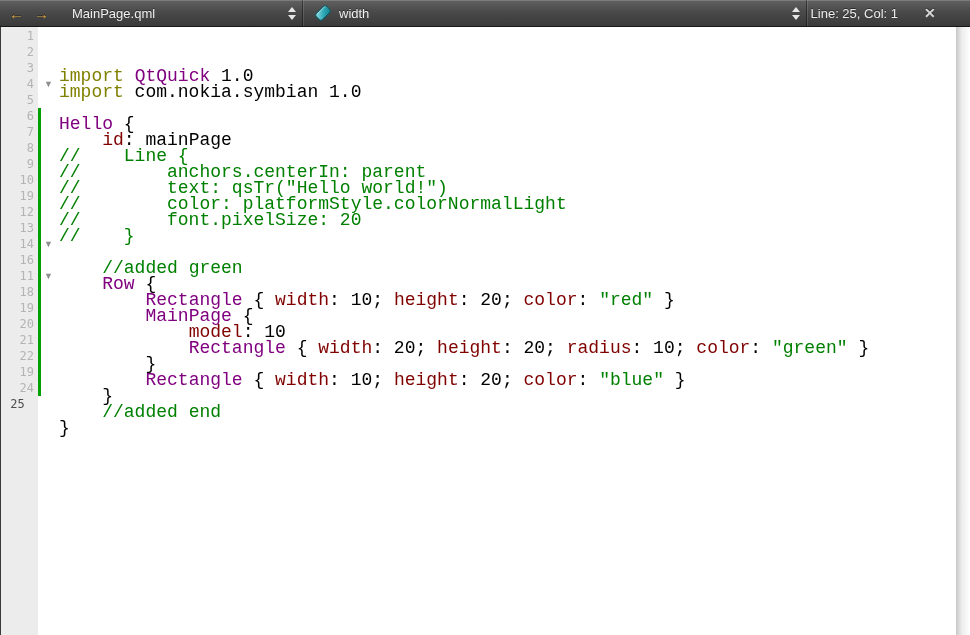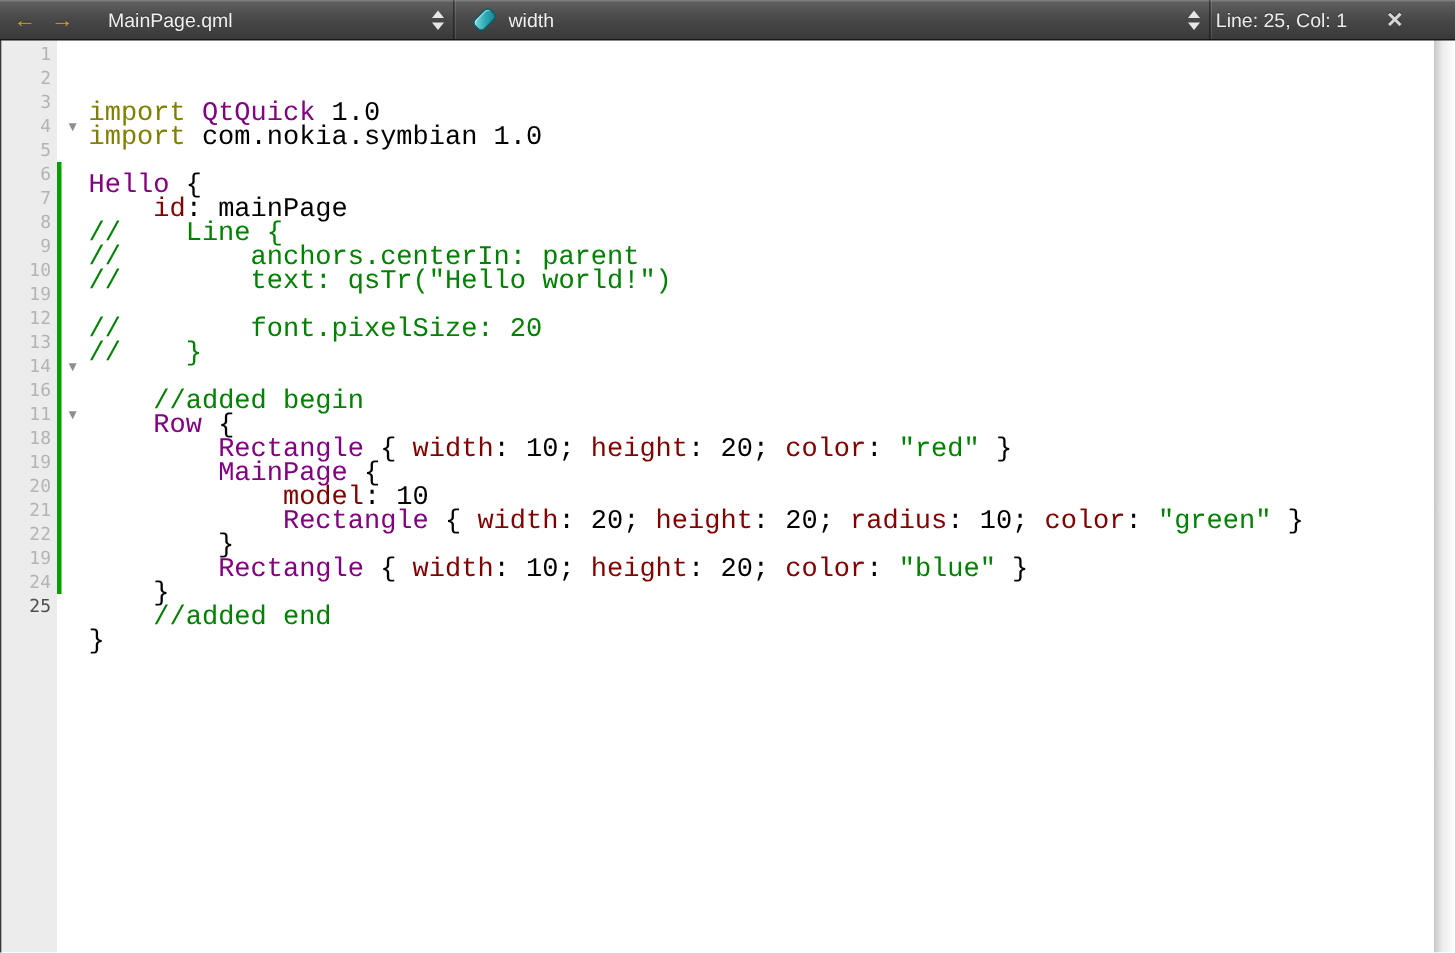--- a/index.html
+++ b/index.html
@@ -80,21 +80,21 @@
     position:absolute;left:37px;width:3px;
     background:var(--chg-green);z-index:2;
   }
   .code-lines{position:relative;padding-top:2px;z-index:1;}
   .line-row{height:16px;display:flex;align-items:stretch;line-height:16px;}
   .ln{
     width:33px;flex:0 0 33px;text-align:right;padding-right:4px;box-sizing:content-box;
     font-family:"DejaVu Sans Mono","Liberation Mono",monospace;
     font-size:12px;color:#b4b4b4;user-select:none;position:relative;z-index:1;
   }
-  .ln.current{color:#4d4d4d;}
+  .ln.current{color:#4d4d4d;text-align:center;}
   .fold-col{
     width:21px;flex:0 0 21px;text-align:center;
     font-size:9px;color:#8e8e8e;line-height:16px;user-select:none;
   }
   .code{
     font-family:Liberation Mono, monospace;
     font-size:18px;white-space:pre;color:var(--c-pl);margin-top:40px;
   }
   .seg-kw{color:var(--c-kw);}
   .seg-ty{color:var(--c-ty);}
@@ -182,40 +182,41 @@
         <span class="code"><span class="seg-cm">//        anchors.centerIn: parent</span></span>
       </div>
       <div class="line-row">
         <span class="ln">8</span>
         <span class="fold-col"></span>
         <span class="code"><span class="seg-cm">//        text: qsTr("Hello world!")</span></span>
       </div>
       <div class="line-row">
         <span class="ln">9</span>
         <span class="fold-col"></span>
+        <span class="code"><span class="seg-cm">//        color: platformStyle.colorNormalLight</span></span>
       </div>
       <div class="line-row">
         <span class="ln">10</span>
         <span class="fold-col"></span>
         <span class="code"><span class="seg-cm">//        font.pixelSize: 20</span></span>
       </div>
       <div class="line-row">
         <span class="ln">19</span>
         <span class="fold-col"></span>
         <span class="code"><span class="seg-cm">//    }</span></span>
       </div>
       <div class="line-row">
         <span class="ln">12</span>
         <span class="fold-col"></span>
         <span class="code"></span>
       </div>
       <div class="line-row">
         <span class="ln">13</span>
         <span class="fold-col"></span>
-        <span class="code"><span class="seg-pl">    </span><span class="seg-cm">//added begin</span></span>
+        <span class="code"><span class="seg-pl">    </span><span class="seg-cm">//added green</span></span>
       </div>
       <div class="line-row">
         <span class="ln">14</span>
         <span class="fold-col">▼</span>
         <span class="code"><span class="seg-pl">    </span><span class="seg-ty">Row</span><span class="seg-pl"> {</span></span>
       </div>
       <div class="line-row">
         <span class="ln">16</span>
         <span class="fold-col"></span>
         <span class="code"><span class="seg-pl">        </span><span class="seg-ty">Rectangle</span><span class="seg-pl"> { </span><span class="seg-pr">width</span><span class="seg-pl">: 10; </span><span class="seg-pr">height</span><span class="seg-pl">: 20; </span><span class="seg-pr">color</span><span class="seg-pl">: </span><span class="seg-st">"red"</span><span class="seg-pl"> }</span></span>

